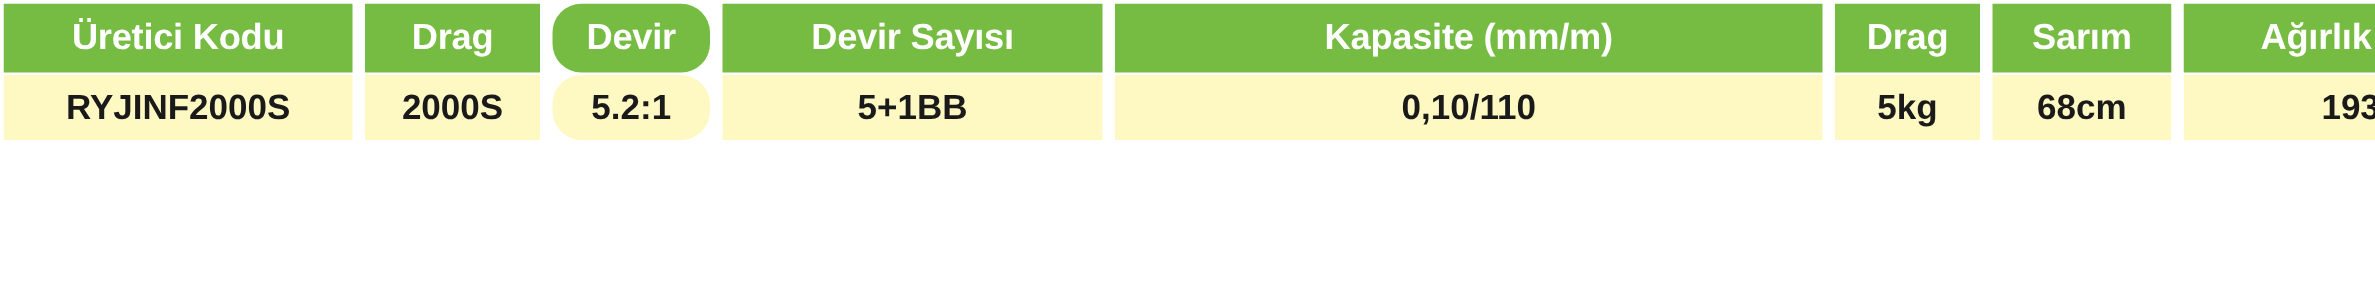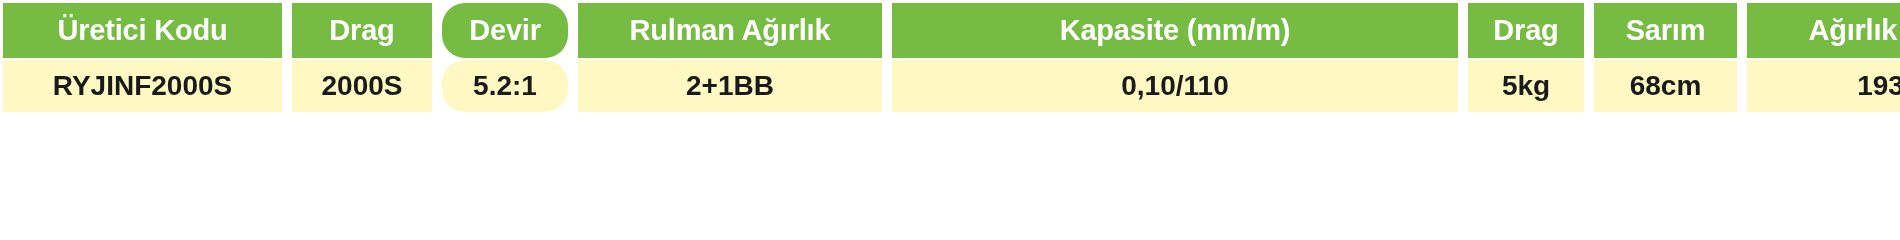--- a/index.html
+++ b/index.html
@@ -73,33 +73,33 @@
 </head>
 <body>
 
 <div class="spec-table-wrap">
   <table class="spec-table">
     <thead>
       <tr>
         <th class="col-uretici">Üretici Kodu</th>
         <th class="col-ebat">Drag</th>
         <th class="col-devir">Devir</th>
-        <th class="col-rulman">Rulman Ağırlık</th>
+        <th class="col-rulman">Devir Sayısı</th>
         <th class="col-kapasite">Kapasite (mm/m)</th>
         <th class="col-drag">Drag</th>
         <th class="col-sarim">Sarım</th>
         <th class="col-agirlik">Ağırlık (gr)</th>
       </tr>
     </thead>
     <tbody>
       <tr>
         <td class="col-uretici">RYJINF2000S</td>
         <td class="col-ebat">2000S</td>
         <td class="col-devir">5.2:1</td>
-        <td class="col-rulman">2+1BB</td>
+        <td class="col-rulman">5+1BB</td>
         <td class="col-kapasite">0,10/110</td>
         <td class="col-drag">5kg</td>
         <td class="col-sarim">68cm</td>
         <td class="col-agirlik">193</td>
       </tr>
     </tbody>
   </table>
 </div>
 
 </body></html>

